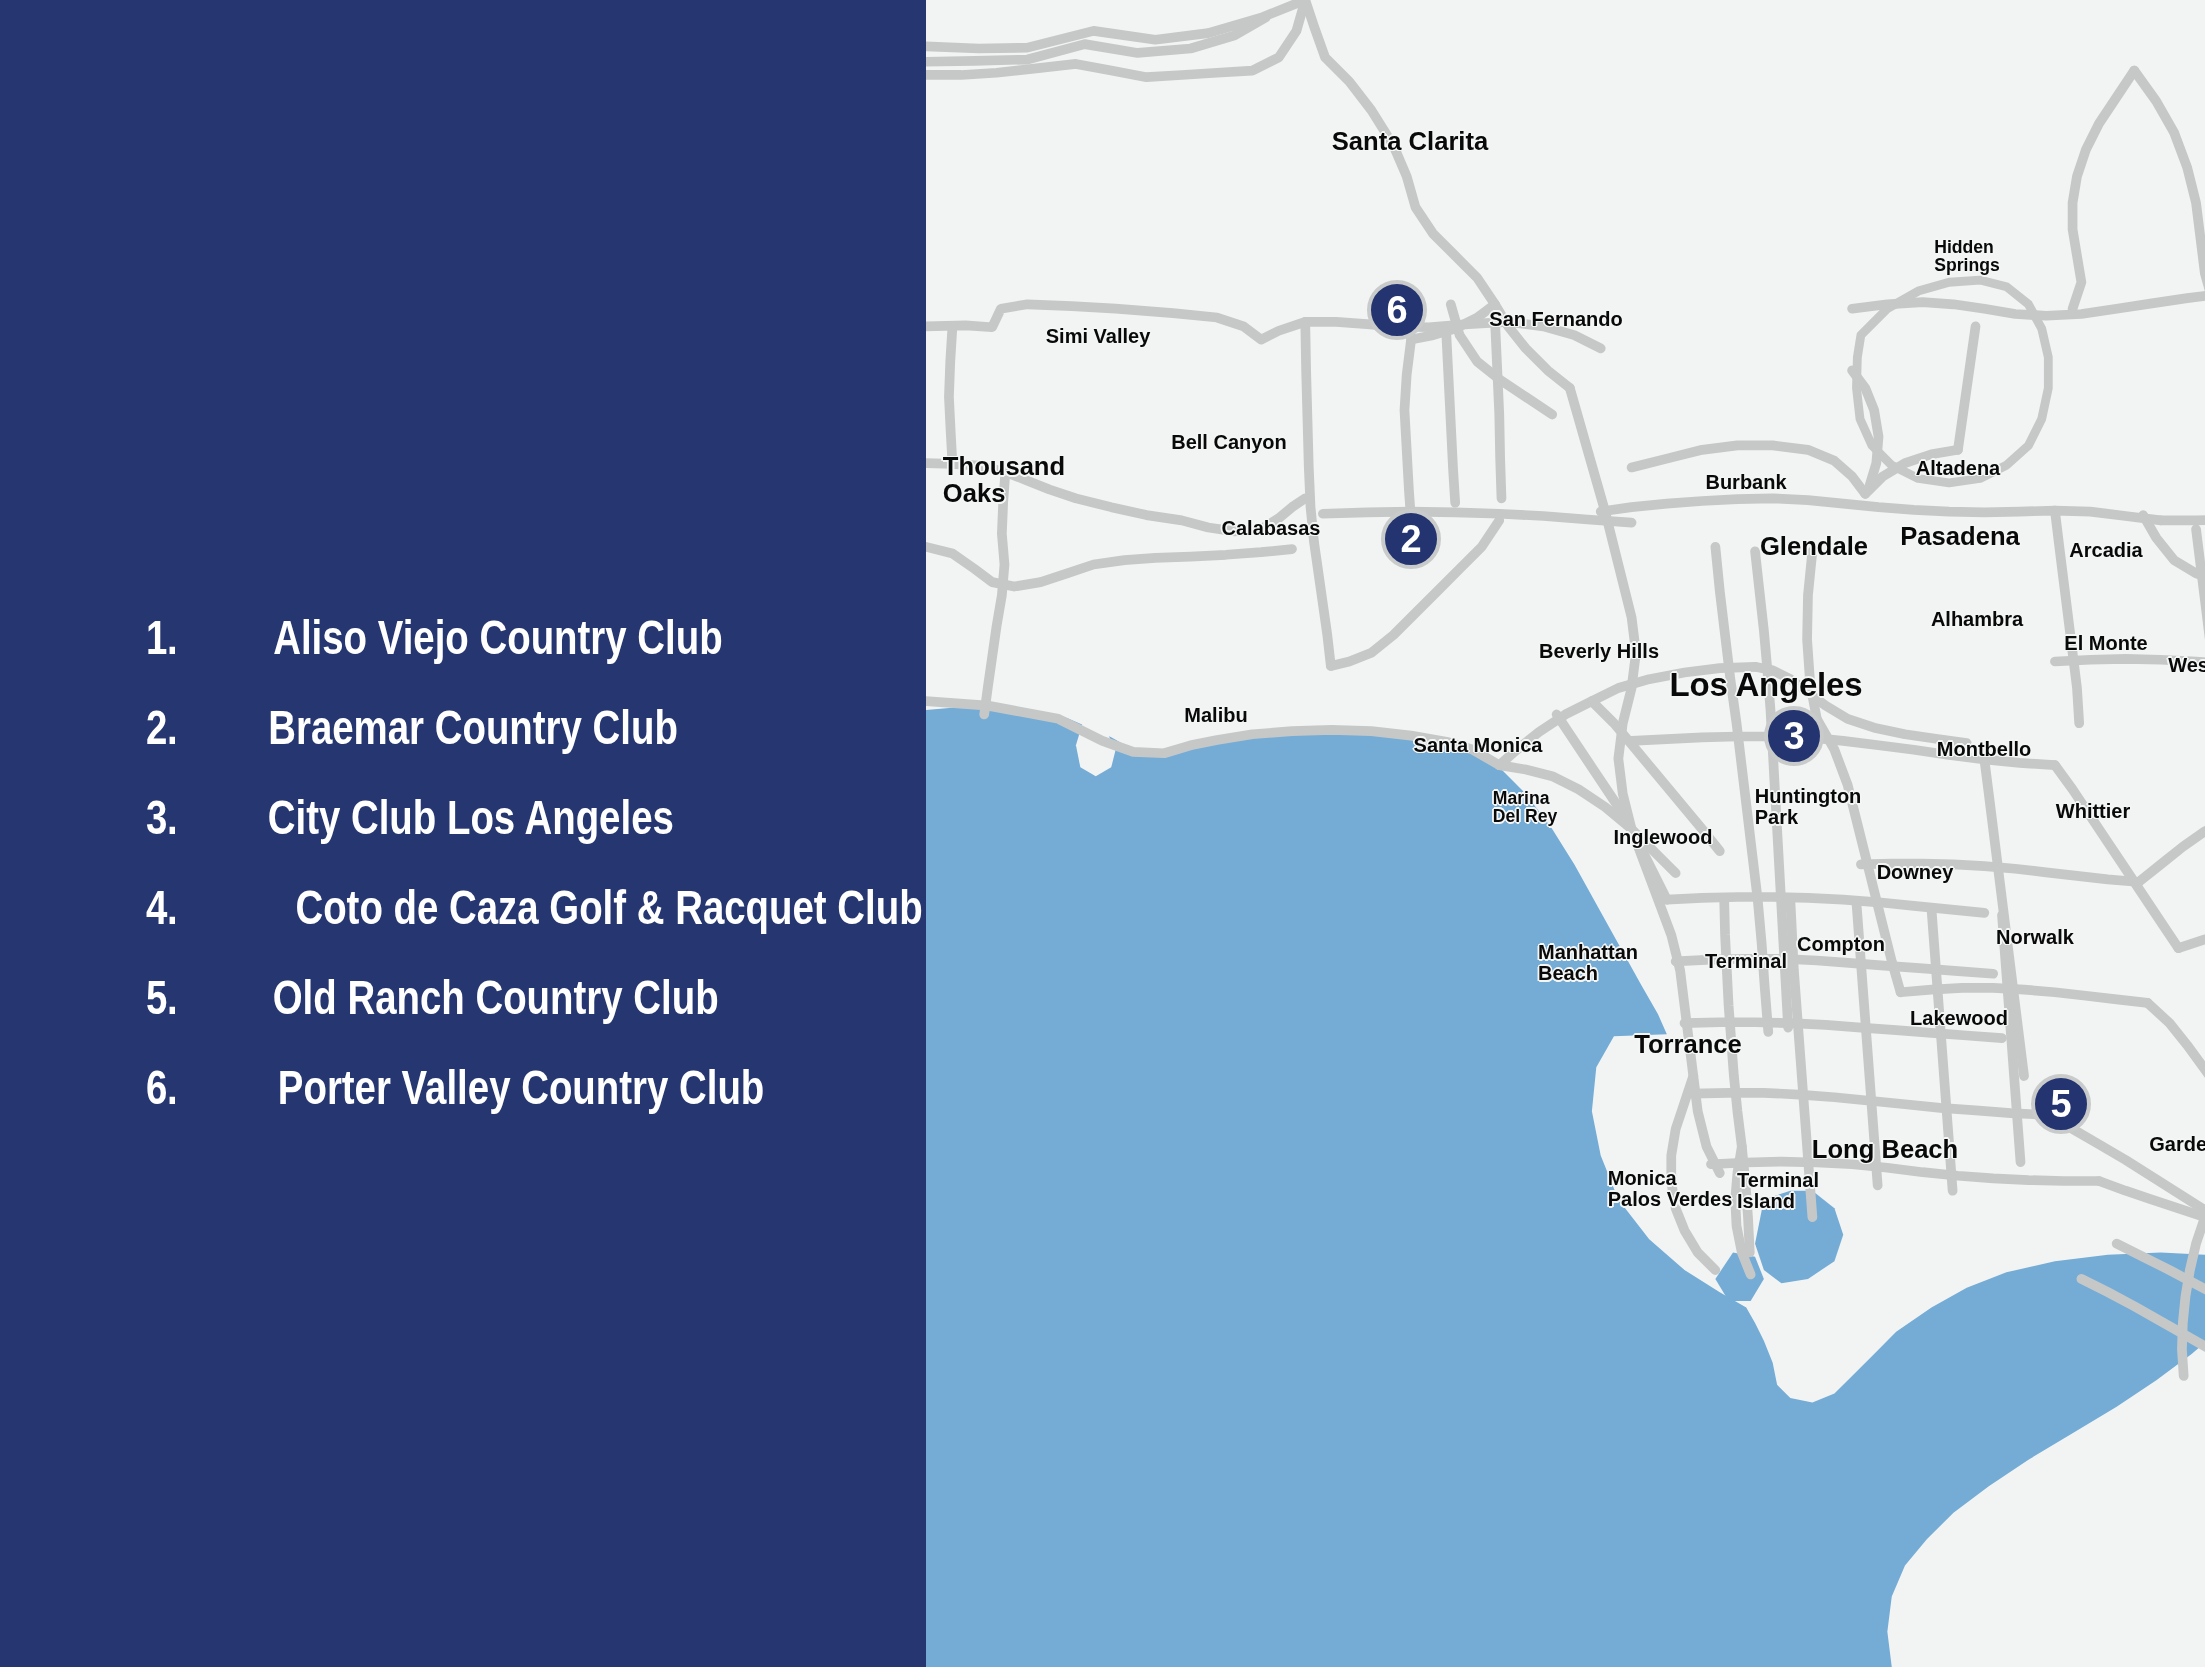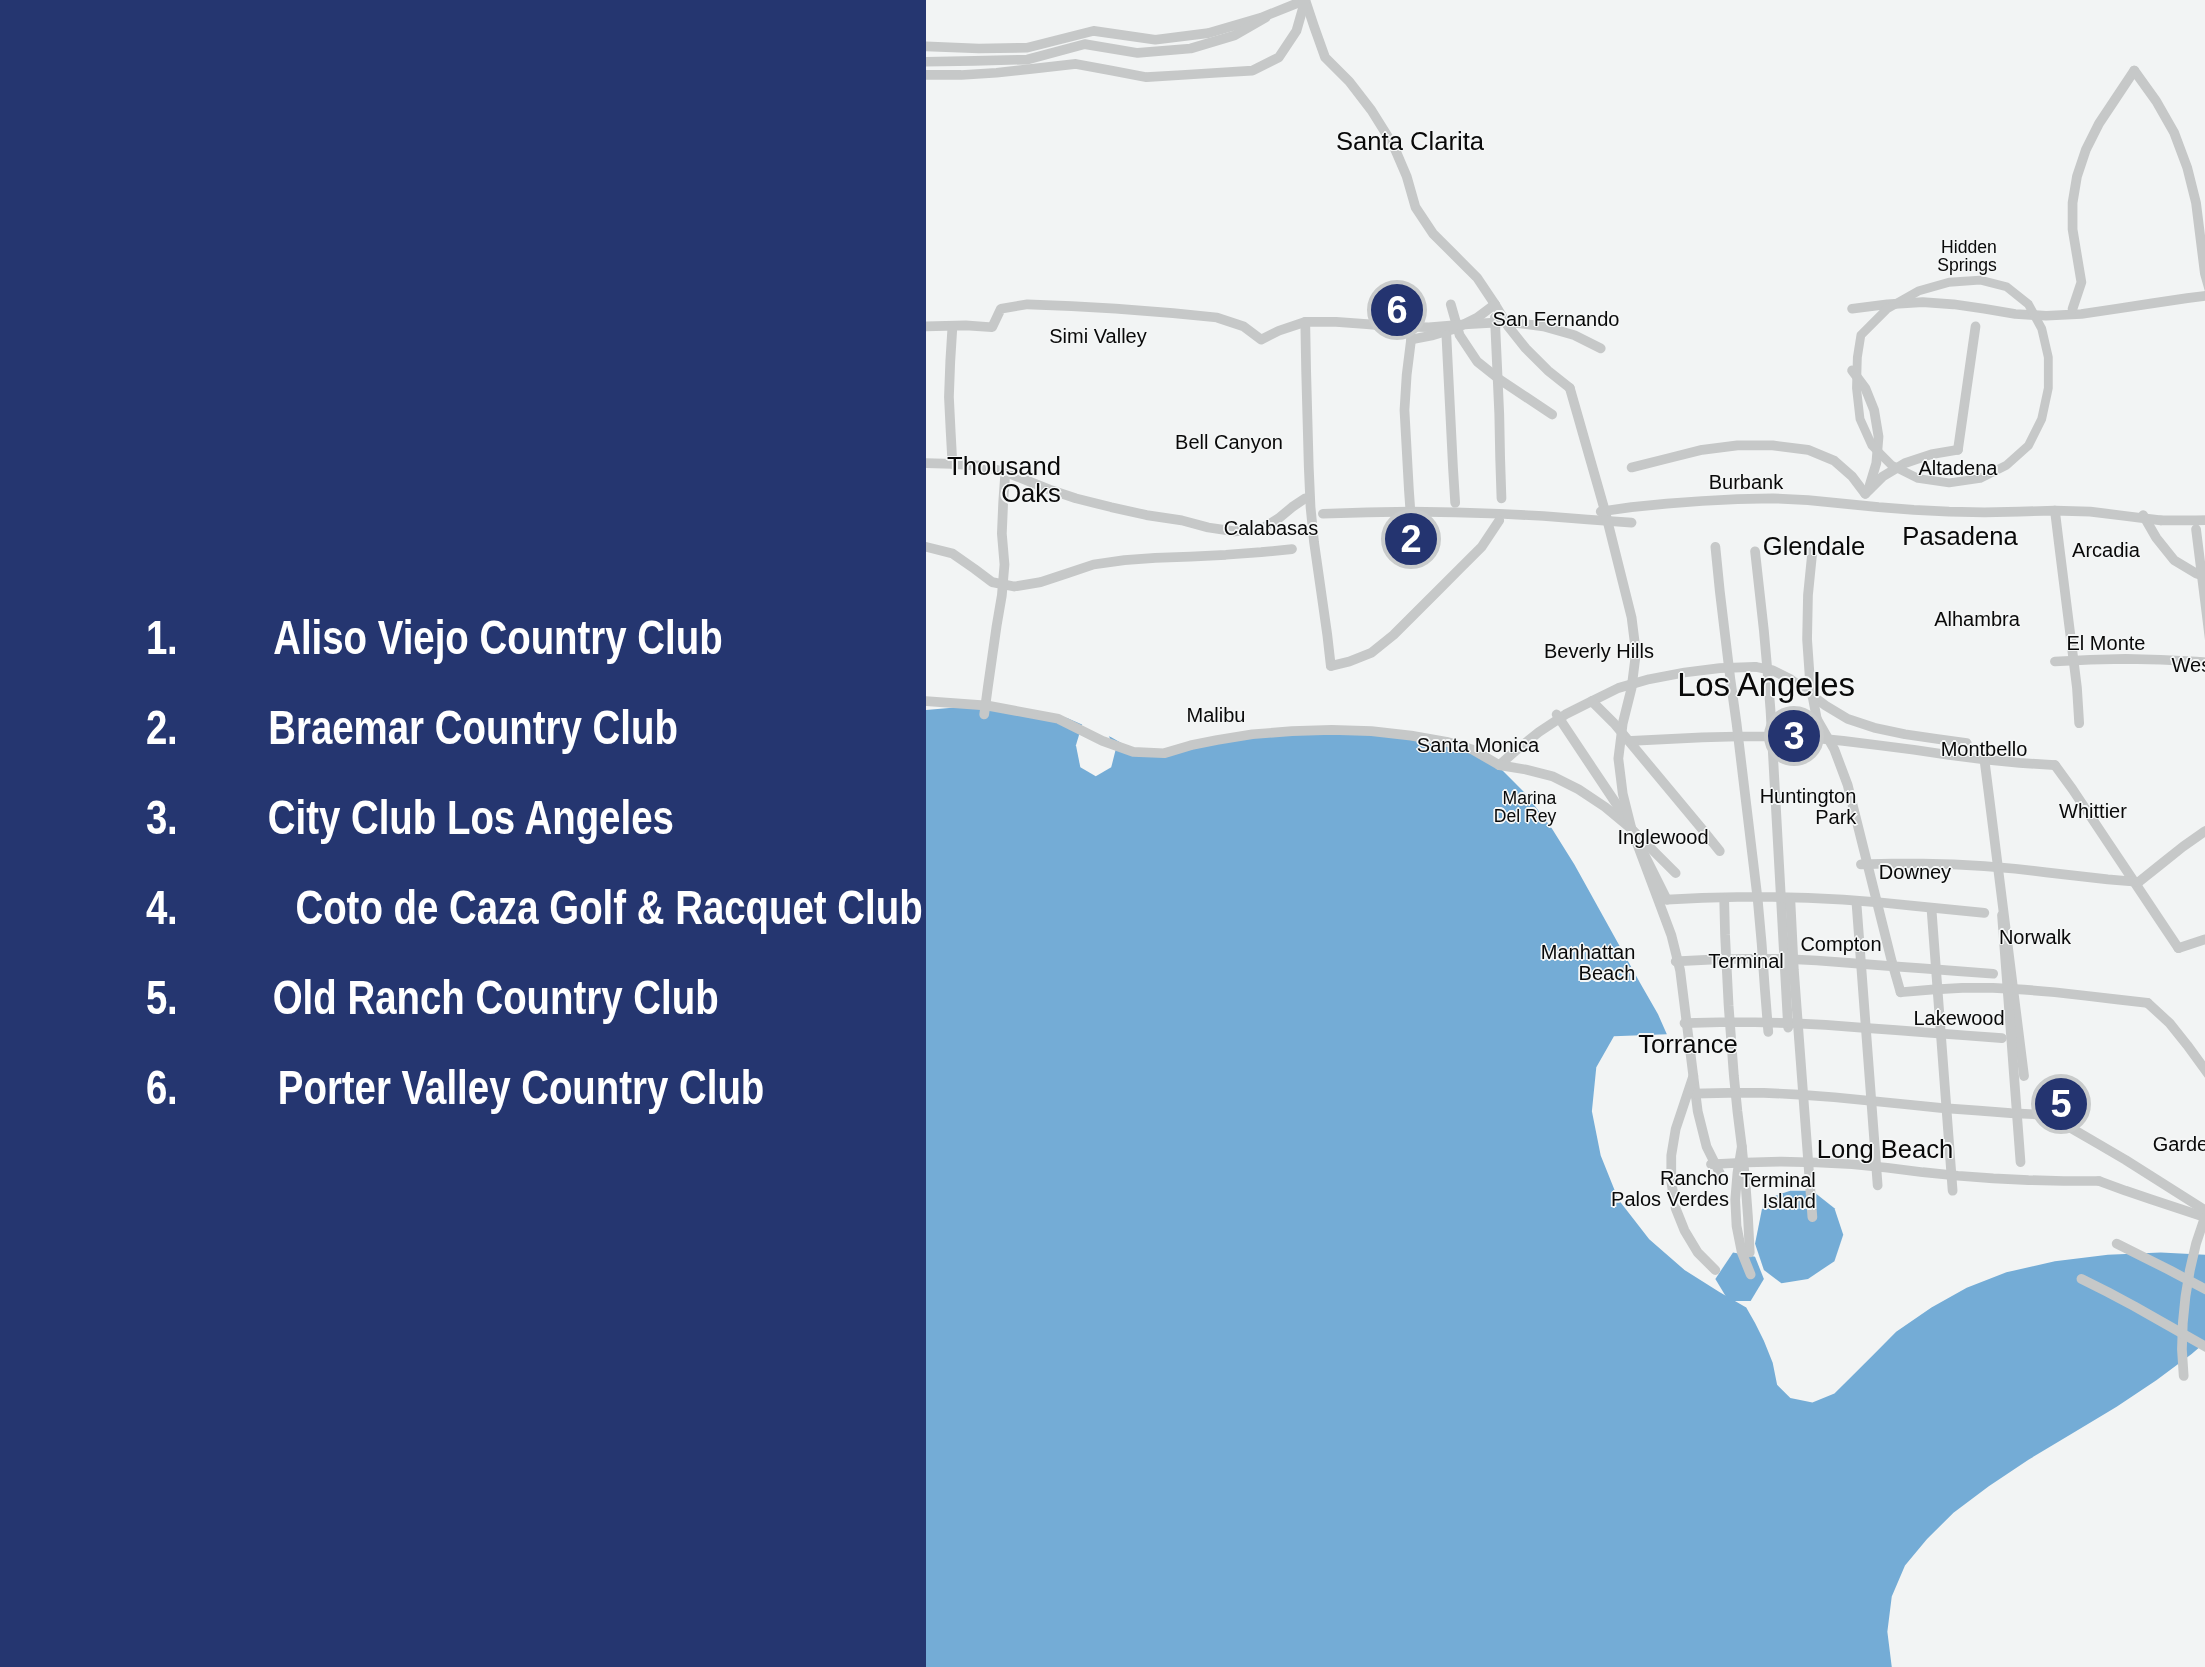--- a/index.html
+++ b/index.html
@@ -44,23 +44,23 @@
     position:absolute; left:926px; top:0;
     width:1913px; height:1667px;
     background:#f2f4f4; overflow:hidden;
   }
   #map-svg { position:absolute; left:0; top:0; width:1913px; height:1667px; }
 
   
   .place {
     position:absolute;
     color:#090909;
-    font-weight:400;
+    font-weight:700;
     line-height:1.04;
-    text-align:right;
+    text-align:left;
     white-space:pre;
     transform:translate(-50%,-50%);
     font-family:"Liberation Sans Narrow","Liberation Sans", sans-serif;
     -webkit-text-stroke:0px;
     text-shadow:
        1.3px 0 0 #f4f6f6, -1.3px 0 0 #f4f6f6, 0 1.3px 0 #f4f6f6, 0 -1.3px 0 #f4f6f6,
        0.9px 0.9px 0 #f4f6f6, -0.9px 0.9px 0 #f4f6f6, 0.9px -0.9px 0 #f4f6f6, -0.9px -0.9px 0 #f4f6f6,
        1.8px 0.4px 0 #f4f6f6, -1.8px 0.4px 0 #f4f6f6, 0.4px 1.8px 0 #f4f6f6, 0.4px -1.8px 0 #f4f6f6;
     pointer-events:none;
   }
@@ -427,21 +427,21 @@
         <div class="place sz-md" style="left: 989px; top: 872px;">Downey</div>
         <div class="place sz-md" style="left: 1109px; top: 937px;">Norwalk</div>
         <div class="place sz-md" style="left: 915px; top: 944px;">Compton</div>
         <div class="place sz-md" style="left: 820px; top: 961px;">Terminal</div>
         <div class="place sz-md" style="left: 662px; top: 963px;">Manhattan
 Beach</div>
         <div class="place sz-md" style="left: 1033px; top: 1018px;">Lakewood</div>
         <div class="place sz-lg" style="left: 762px; top: 1044px;">Torrance</div>
         <div class="place sz-lg" style="left: 959px; top: 1149px;">Long Beach</div>
         <div class="place sz-md" style="left: 1290px; top: 1144px;">Garden Grove</div>
-        <div class="place sz-md" style="left: 744px; top: 1189px;">Rancho
+        <div class="place sz-md" style="left: 744px; top: 1189px;">Monica
 Palos Verdes</div>
         <div class="place sz-md" style="left: 852px; top: 1191px;">Terminal
 Island</div>
       </div>
 
     <div id="markers">
         <div class="marker" style="left: 485px; top: 539px;">2</div>
         <div class="marker" style="left: 868px; top: 736px;">3</div>
         <div class="marker" style="left: 1135px; top: 1104px;">5</div>
         <div class="marker" style="left: 471px; top: 310px;">6</div>

